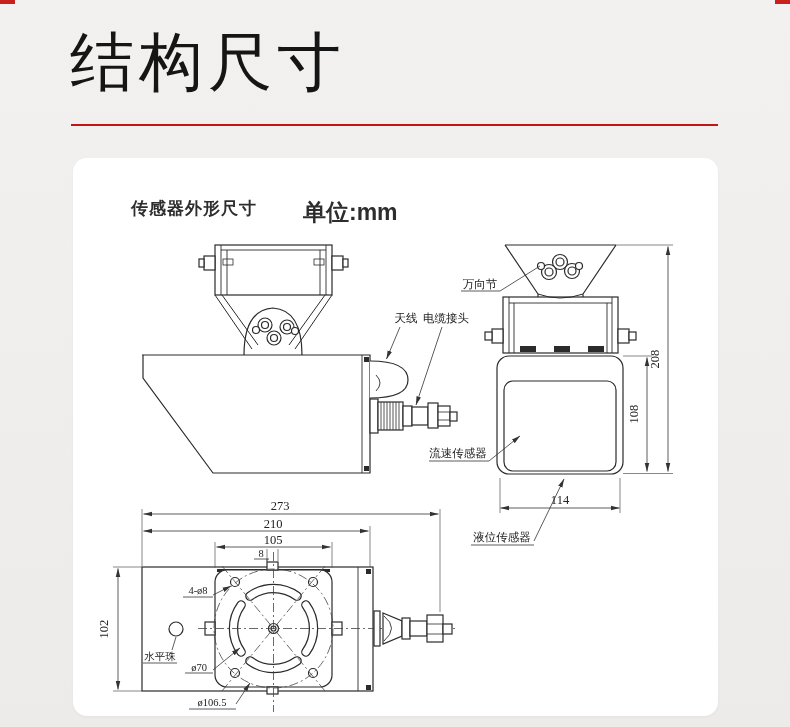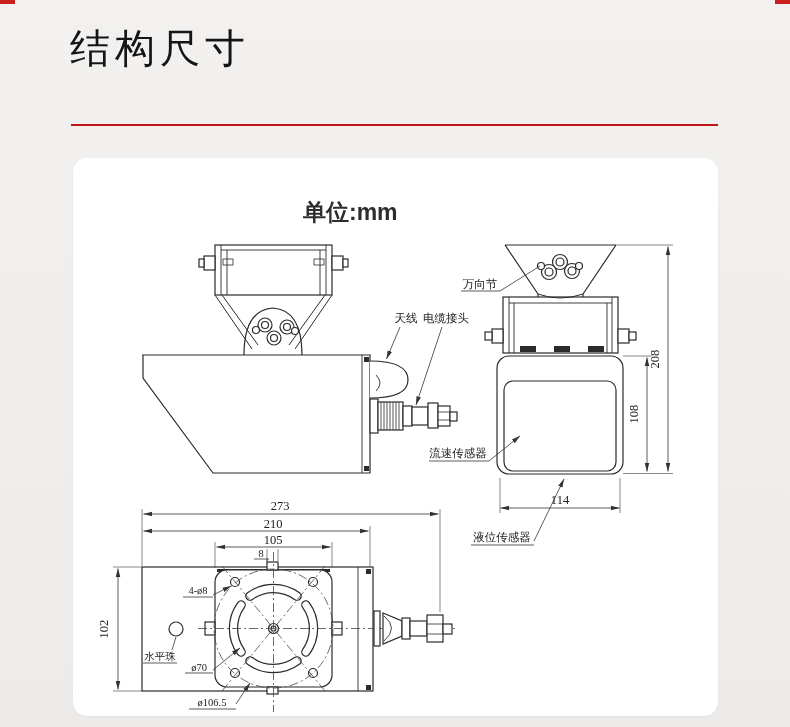--- a/index.html
+++ b/index.html
@@ -2,21 +2,21 @@
 <html><head>
 <meta charset="utf-8">
 <style>
   html,body{margin:0;padding:0;}
   .page{position:relative;width:790px;height:727px;overflow:hidden;
         background:linear-gradient(180deg,#f2f1ef 0%,#efeeec 55%,#ecebe9 100%);
         font-family:"Liberation Sans","DejaVu Sans",sans-serif;}
   .corner-sliver{position:absolute;top:0;height:4px;width:15px;background:#c9201d;}
   .sliver-left{left:0;}
   .sliver-right{right:0;}
-  .page-title{position:absolute;left:70px;top:24px;font-size:40px;line-height:1.2;
+  .page-title{position:absolute;left:70px;top:24px;font-size:64px;line-height:1.2;
         letter-spacing:5px;font-weight:500;color:#151515;}
   .title-underline{position:absolute;left:71px;top:124px;width:647px;height:2px;background:#c21515;}
   .panel{position:absolute;left:73px;top:158px;width:645px;height:558px;background:#ffffff;
         border-radius:14px;box-shadow:0 1px 3px rgba(0,0,0,0.04);}
   .panel-heading{position:absolute;left:131px;top:197px;font-size:17px;font-weight:600;color:#2d2d2d;letter-spacing:1px;}
   .unit-label{position:absolute;left:303px;top:197px;font-size:23px;font-weight:600;color:#2d2d2d;}
   svg.drawing{position:absolute;left:0;top:0;width:790px;height:727px;}
   svg.drawing text{font-family:"Liberation Serif","DejaVu Serif",serif;fill:#222;}
   .t-cjk{font-size:11.5px;}
   .t-cjk-s{font-size:10.5px;}
@@ -27,20 +27,21 @@
 <body>
 
 <div class="page">
   <div class="corner-sliver sliver-left"></div>
   <div class="corner-sliver sliver-right"></div>
 
   <div class="page-title">结构尺寸</div>
   <div class="title-underline"></div>
 
   <div class="panel"></div>
+  <div class="panel-heading">传感器外形尺寸</div>
   <div class="unit-label">单位:mm</div>
 
   <svg class="drawing" viewBox="0 0 790 727">
     <defs>
       <marker id="arr" markerWidth="10" markerHeight="8" refX="8.6" refY="3" orient="auto-start-reverse" markerUnits="userSpaceOnUse">
         <path d="M0,0.7 L8.8,3 L0,5.3 Z" fill="#333"></path>
       </marker>
     </defs>
 
     <g stroke="#2b2b2b" fill="none" stroke-width="1.2">

